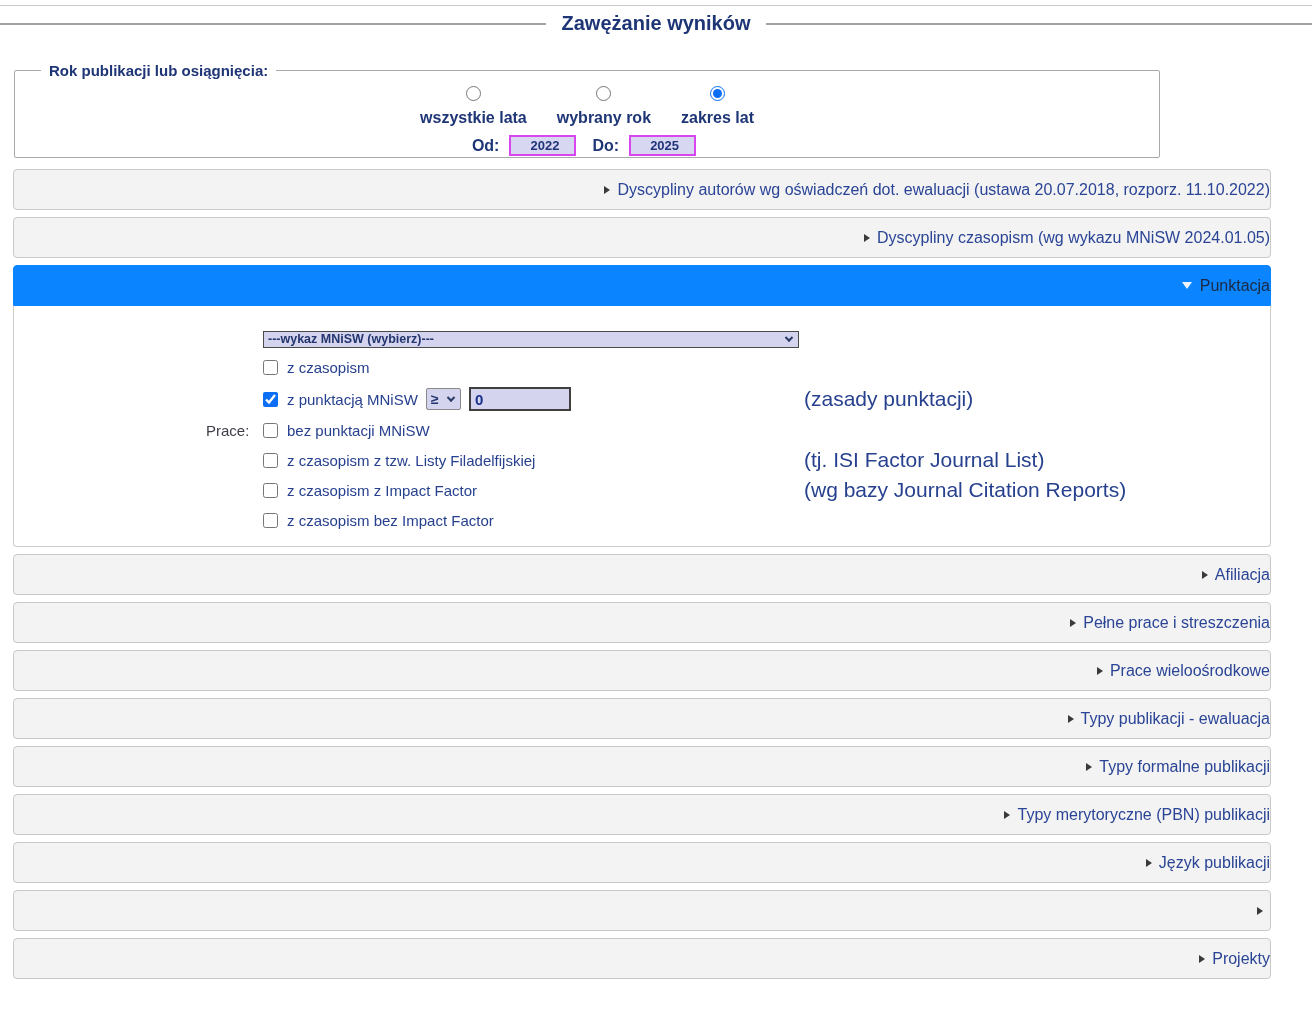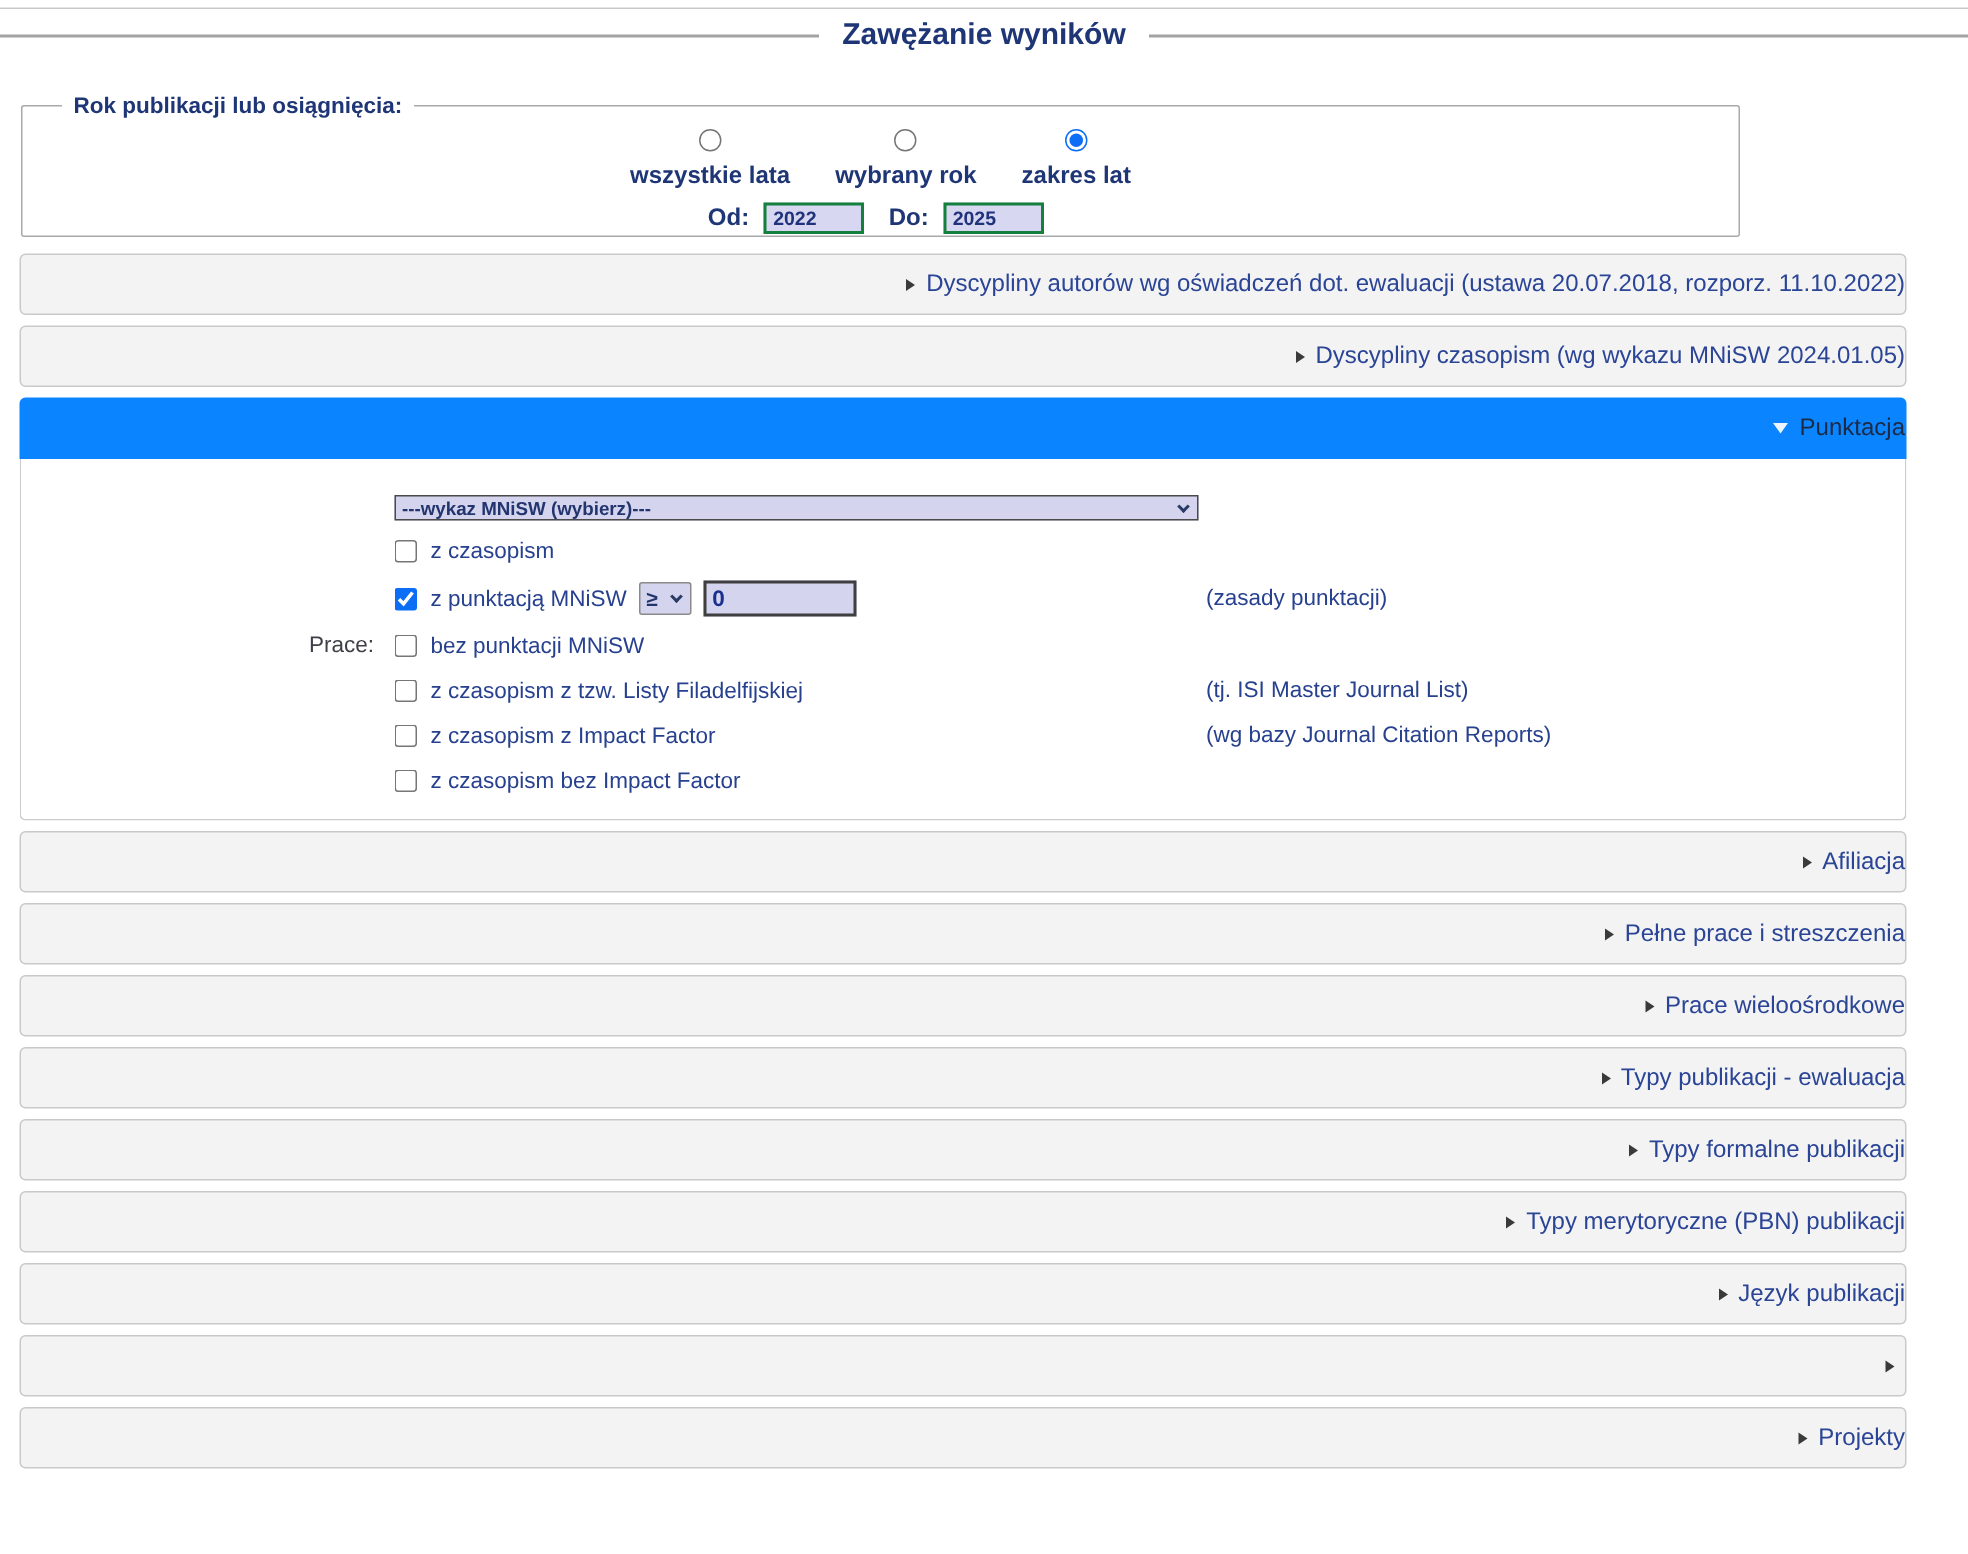--- a/index.html
+++ b/index.html
@@ -25,23 +25,23 @@
   fieldset.year-box legend {
     margin-left:16px; padding:0 8px; font-size:15px; font-weight:bold; color:#1e3576;
   }
   .radio-row { margin-top:7px; display:flex; justify-content:center; align-items:center; gap:30px; }
   .radio-opt { display:flex; align-items:center; gap:8px;flex-direction:column; }
   .radio-opt input[type=radio] { width:15px; height:15px; margin:0; accent-color:#0b6ef5; }
   .radio-opt .rlabel { font-size:16px; font-weight:bold; color:#1e3576; }
   .yearinput-row { margin-top:8px; display:flex; justify-content:center; align-items:center; gap:10px; }
   .yr-label { font-size:16px; font-weight:bold; color:#1e3576; }
   .yr-input {
-    width:67px; height:21px; border:2px solid #15803d; background:#d7d7f2;
+    width:67px; height:21px; border:2px solid #d946ef; background:#d7d7f2;
     font-family:"Liberation Sans",sans-serif; font-size:13px; font-weight:bold; color:#20337a;
-    padding:0 0 0 4px; margin-right:6px;
+    padding:0 0 0 4px; margin-right:6px;text-align:center;
   }
   
   .accordion { position:absolute; top:169px; left:13px; width:1258px; }
   .acc-header {
     height:41px; margin-bottom:7px;
     background:#f3f3f3; border:1px solid #c9c9c9; border-radius:4px;
     display:flex; align-items:center; justify-content:flex-end;
     cursor:pointer;
   }
   .acc-header .hlabel { font-size:16px; color:#2a4496; }
@@ -62,21 +62,21 @@
     padding-top:24px; position:relative;
   }
   .prow { position:relative; margin-left:249px; display:flex; align-items:center; }
   .row-select { height:17px; margin-bottom:10px; }
   .row-cb { height:20px; margin-bottom:10px; }
   .row-pts { height:24px; margin-bottom:9px; }
   .prow input[type=checkbox] { width:15px; height:15px; margin:0 9px 0 0; accent-color:#0b6ef5; flex:none; }
   .cb-label { font-size:15px; color:#27418f; white-space:nowrap; cursor:pointer; }
   .note {
     position:absolute; left:541px; top:50%; transform:translateY(-50%);
-    font-size:15px; color:#27418f; white-space:nowrap;
+    font-size:21px; color:#27418f; white-space:nowrap;
   }
   .group-label { position:absolute; left:-57px; top:50%; transform:translateY(-50%); font-size:15px; color:#3f3f4a; }
   .selwrap { position:relative; display:inline-block; }
   .selwrap .chev {
     position:absolute; right:7px; top:50%; width:6px; height:6px; pointer-events:none;
     border-right:2px solid #2a3b66; border-bottom:2px solid #2a3b66;
     transform:translateY(-72%) rotate(45deg);
   }
   select.mnisw-select {
     appearance:none; -webkit-appearance:none;
@@ -180,21 +180,21 @@
 
     <div class="prow row-cb">
       <span class="group-label">Prace:</span>
       <input type="checkbox" style="">
       <span class="cb-label">bez punktacji MNiSW</span>
     </div>
 
     <div class="prow row-cb">
       <input type="checkbox" style="">
       <span class="cb-label">z czasopism z tzw. Listy Filadelfijskiej</span>
-      <span class="note">(tj. ISI Master Journal List)</span>
+      <span class="note">(tj. ISI Factor Journal List)</span>
     </div>
 
     <div class="prow row-cb">
       <input type="checkbox" style="">
       <span class="cb-label">z czasopism z Impact Factor</span>
       <span class="note">(wg bazy Journal Citation Reports)</span>
     </div>
 
     <div class="prow row-cb">
       <input type="checkbox" style="">

